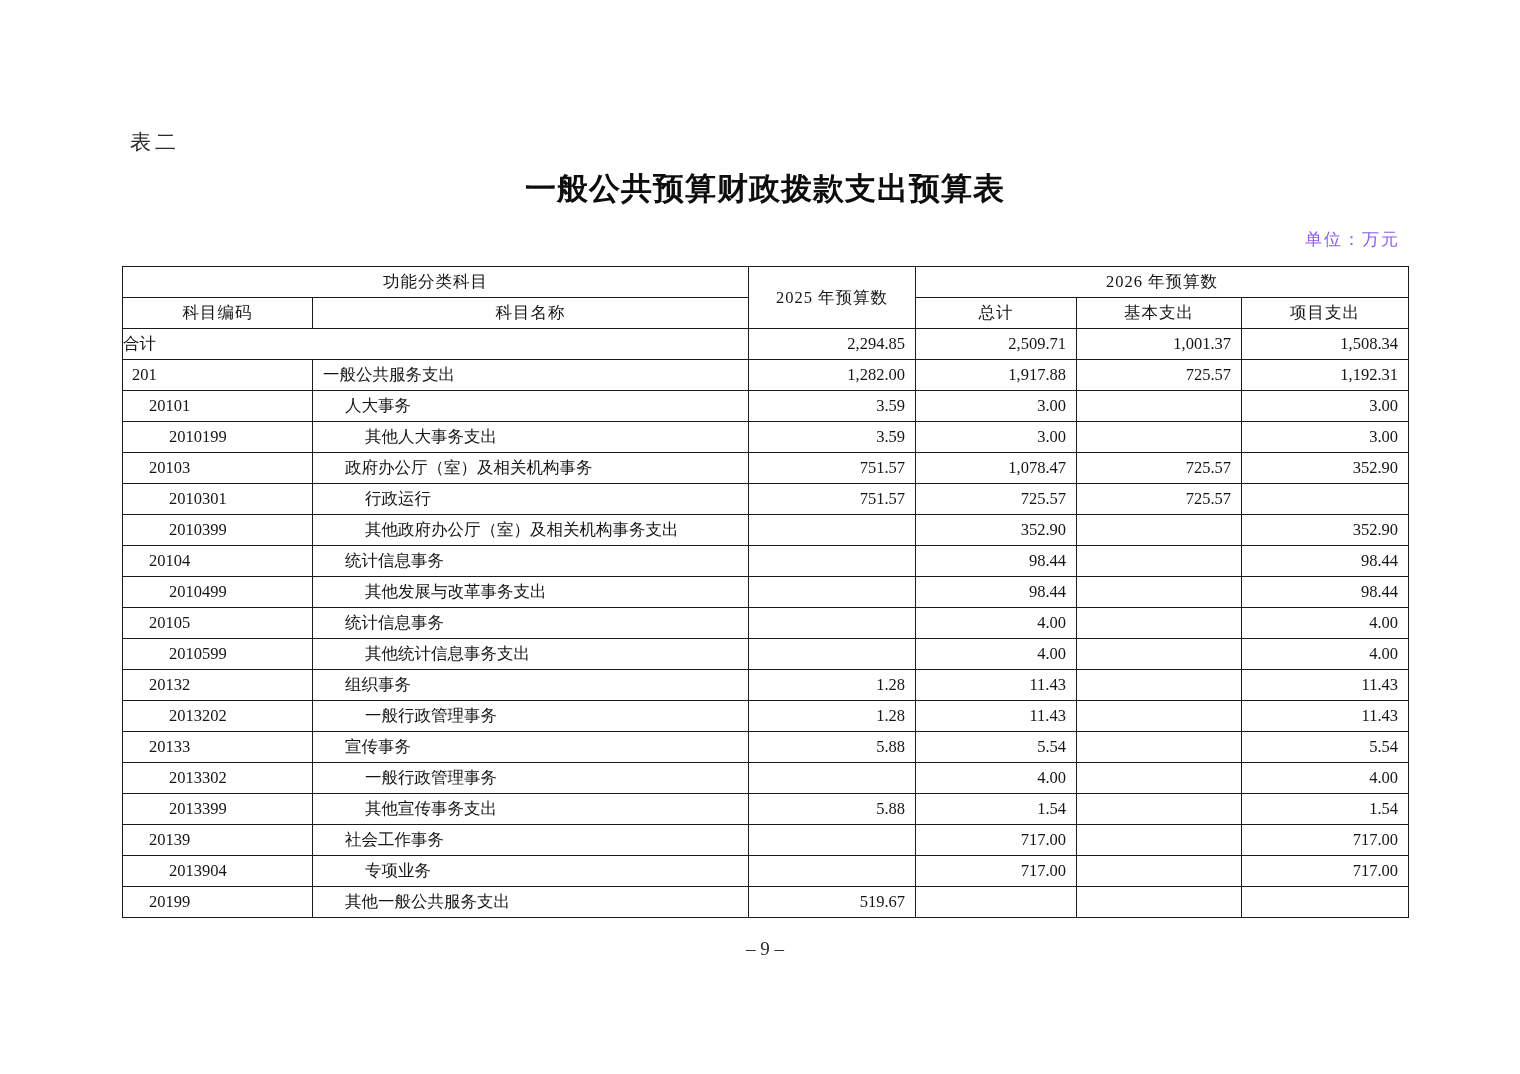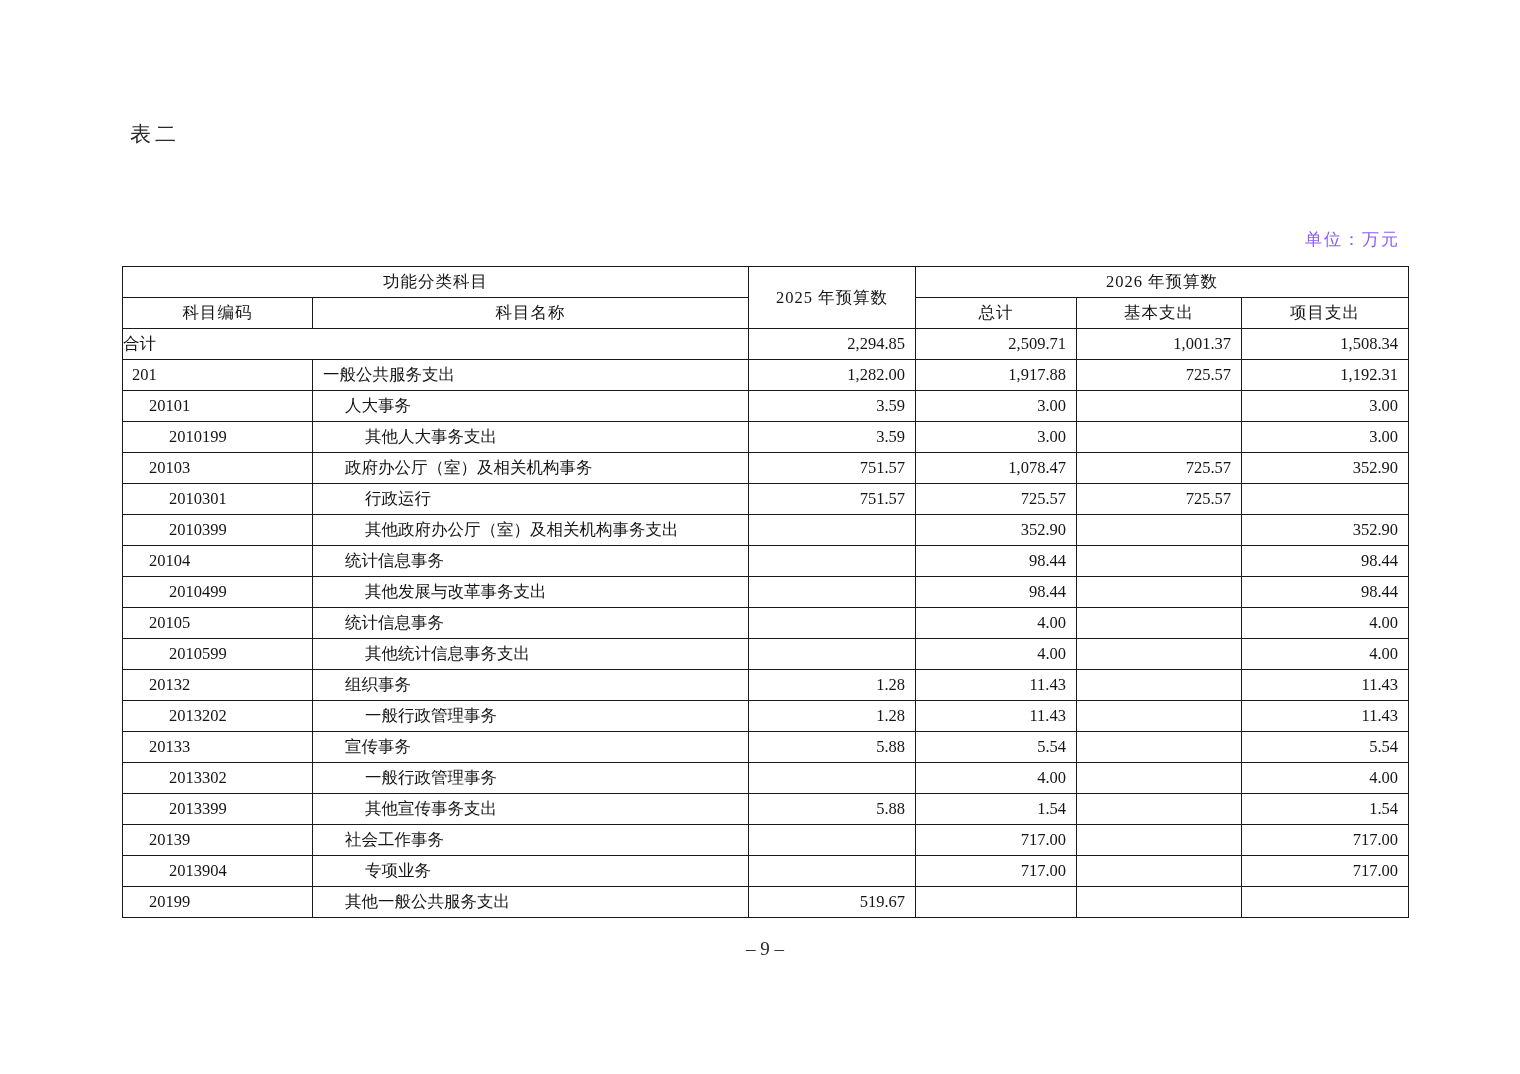--- a/index.html
+++ b/index.html
@@ -9,21 +9,21 @@
     width: 1520px;
     height: 1074px;
     background: #ffffff;
     font-family: "Liberation Serif", "DejaVu Serif", serif;
     color: #141414;
     overflow: hidden;
   }
   .table-label {
     position: absolute;
     left: 130px;
-    top: 120px;
+    top: 128px;
     font-size: 21px;
     letter-spacing: 4px;
     color: #2a2a2a;
   }
   .doc-title {
     position: absolute;
     left: 122px;
     top: 168px;
     width: 1286px;
     text-align: center;
@@ -80,20 +80,21 @@
     color: #2a2a2a;
   }
 </style>
 </head>
 <body>
 
 <div class="sheet">
 
   <div class="table-label">表二</div>
 
+  <h1 class="doc-title">一般公共预算财政拨款支出预算表</h1>
 
   <div class="unit-note">单位：万元</div>
 
   <table class="budget">
     <colgroup>
       <col style="width:190px">
       <col style="width:436px">
       <col style="width:167px">
       <col style="width:161px">
       <col style="width:165px">

